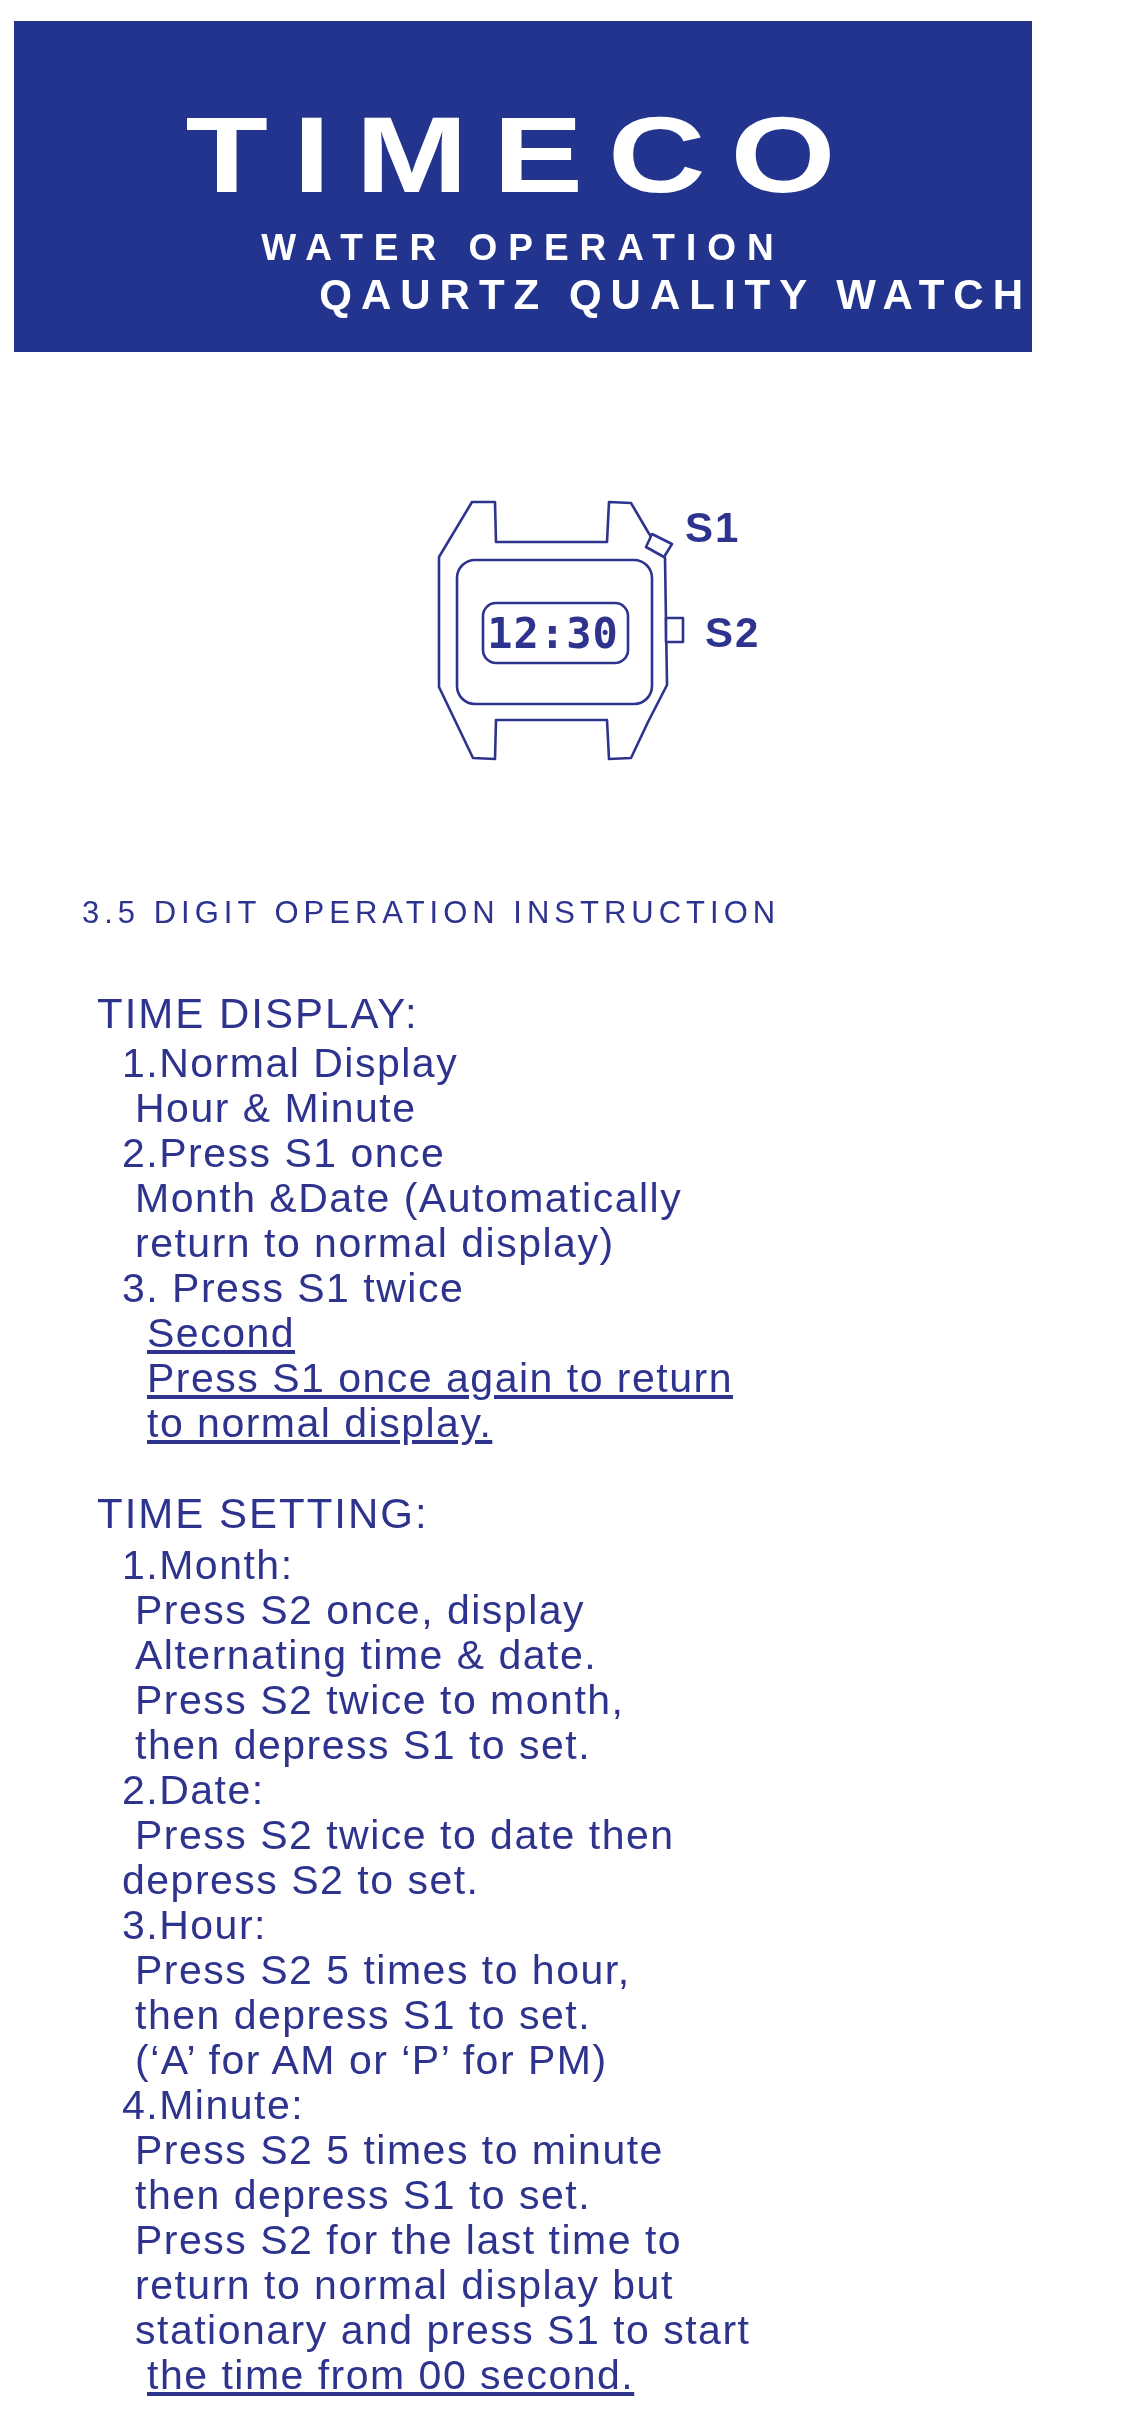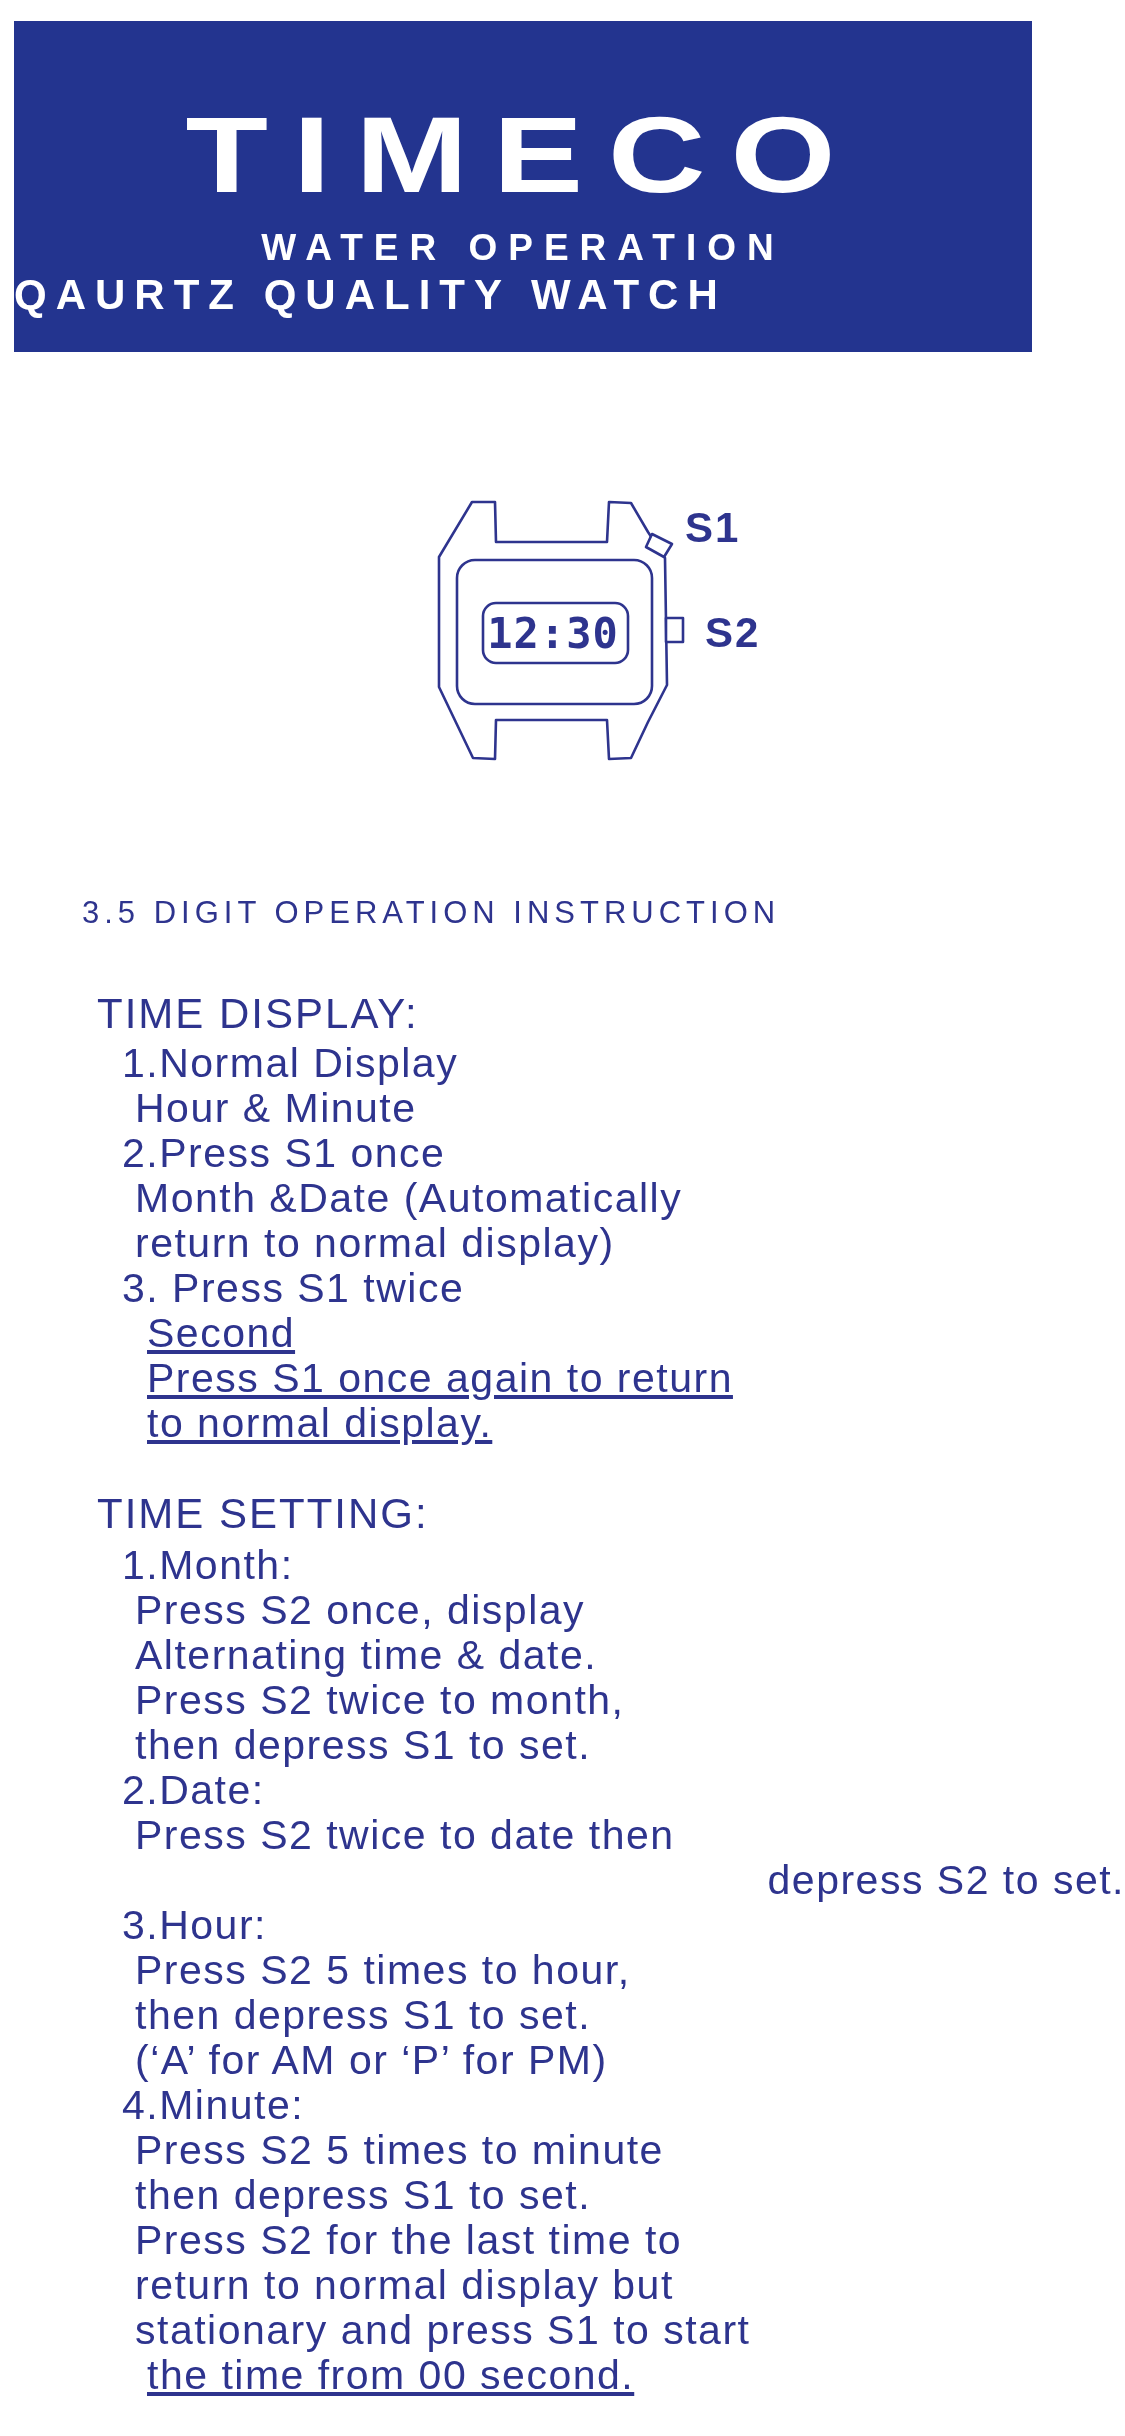--- a/index.html
+++ b/index.html
@@ -20,21 +20,21 @@
     position:absolute;left:0;right:0;top:80px;text-align:center;
     font-size:108px;font-weight:bold;line-height:1;color:var(--text-on-banner);
     letter-spacing:20px;transform:scaleX(1.25);transform-origin:center;white-space:nowrap;
   }
   .sub1{
     position:absolute;left:0;right:0;top:208px;text-align:center;
     font-size:37px;font-weight:bold;line-height:1;color:var(--text-on-banner);
     letter-spacing:11px;white-space:nowrap;
   }
   .sub2{
-    position:absolute;left:0;right:0;top:253px;text-align:left;
+    position:absolute;left:0;right:0;top:253px;text-align:right;
     font-size:42px;font-weight:bold;line-height:1;color:var(--text-on-banner);
     letter-spacing:9px;white-space:nowrap;
   }
   
   .watch-fig{position:absolute;left:420px;top:490px;width:370px;height:300px;margin:0;}
   .watch-svg{width:100%;height:100%;display:block;}
   .watch-svg .line{fill:none;stroke:var(--ink);stroke-width:2.6;stroke-linejoin:round;}
   .watch-svg .solidwhite{fill:#fff;stroke:var(--ink);stroke-width:2.6;stroke-linejoin:round;}
   .watch-svg .lcd-text{
     font-family:"DejaVu Sans Mono",monospace;font-weight:bold;font-size:42px;
@@ -57,21 +57,21 @@
   .sec h2{
     margin:0;font-size:42px;font-weight:normal;line-height:45px;letter-spacing:2px;
     padding-left:97px;color:var(--ink);white-space:nowrap;
   }
   .sec-1 h2{margin-bottom:5px;}
   .sec-2 h2{margin-bottom:7px;}
   .ln{
     font-size:41px;line-height:45px;letter-spacing:1.5px;color:var(--ink);white-space:nowrap;
   }
   .i0{padding-left:97px;margin-left:25px;}
-  .i0b{text-align:right;}
+  .i0b{padding-left:122px;}
   .i1{padding-left:135px;}
   .i2{padding-left:147px;text-decoration:underline;}
 </style>
 </head>
 <body>
 
 <div class="page">
 
   <header class="banner">
     <div class="brand">TIMECO</div>

